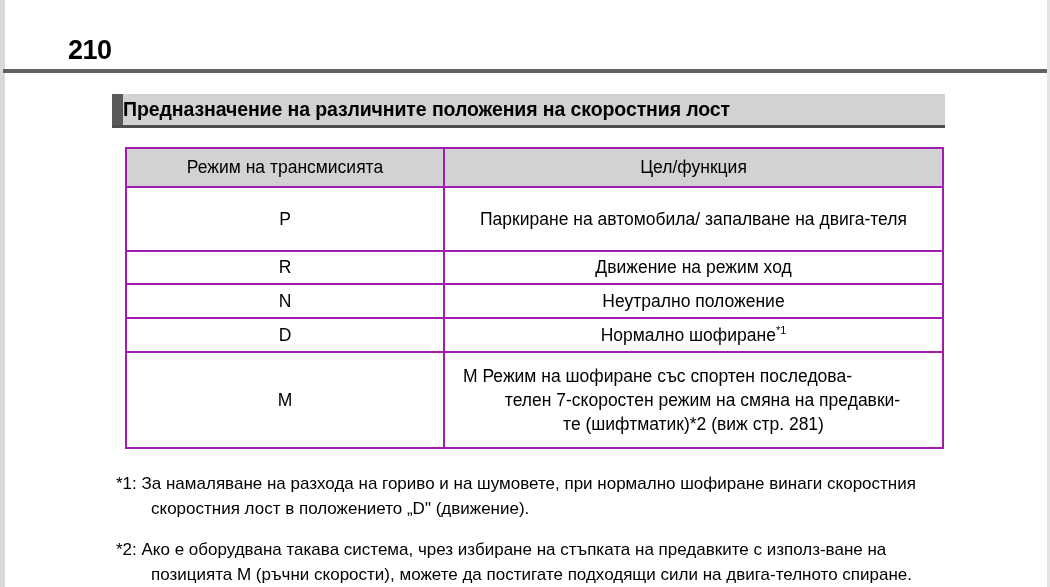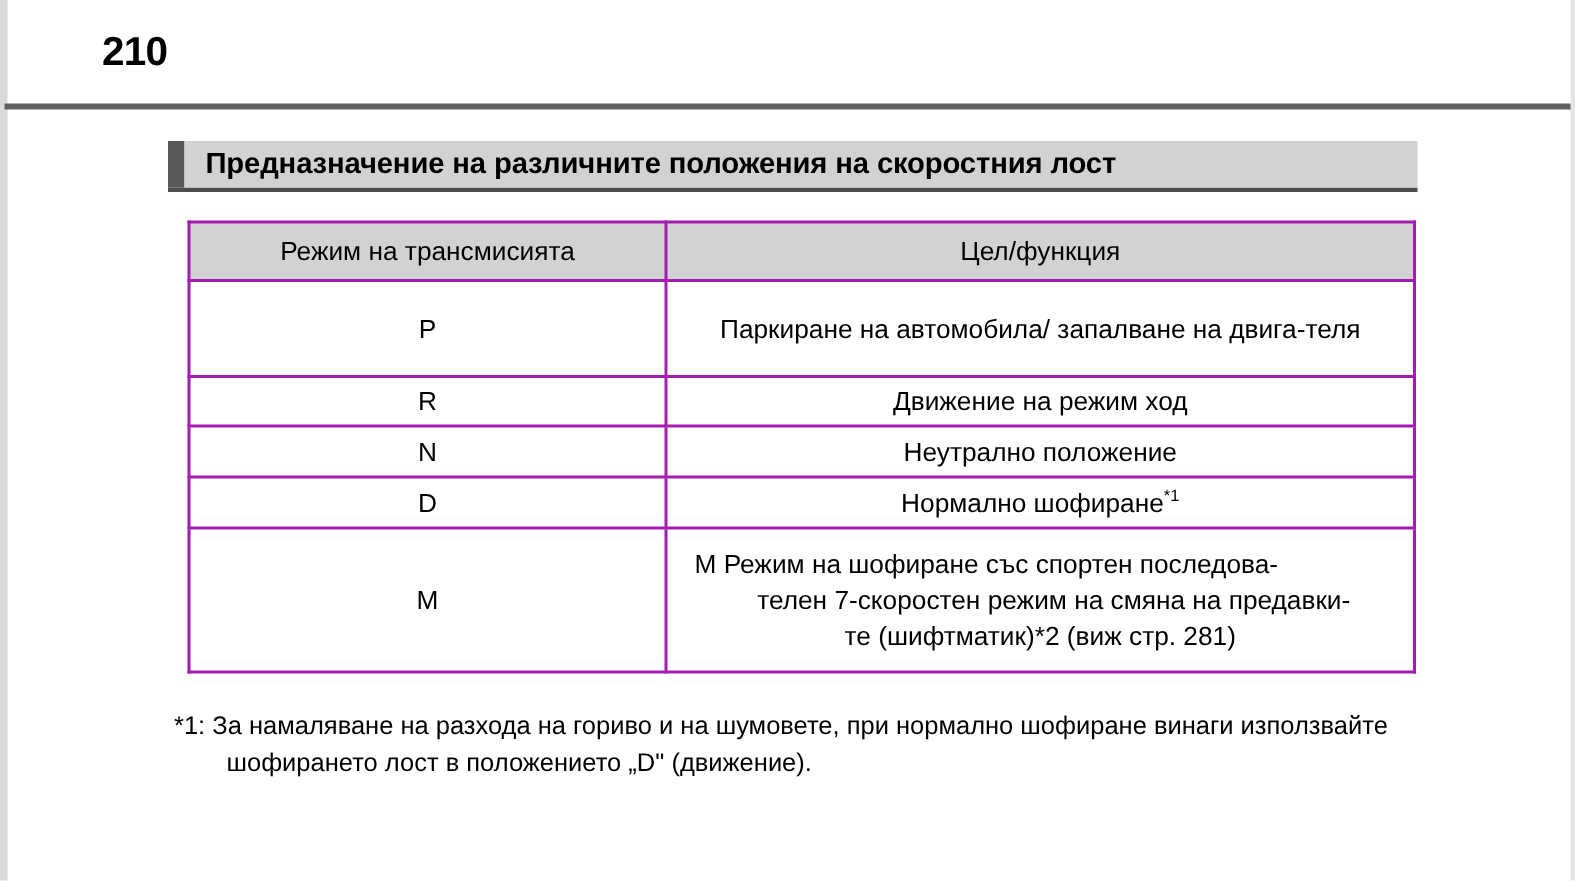--- a/index.html
+++ b/index.html
@@ -26,21 +26,21 @@
   .page-edge-right {
     position: absolute;
     right: 0; top: 0;
     width: 3px; height: 587px;
     background: #e4e4e4;
   }
 
   
   .page-header {
     position: absolute;
-    left: 0; top: 0;
+    left: 0; top: 16px;
     width: 1050px;
     height: 69px;
     display: flex;
     align-items: center;
   }
   .page-number {
     margin-left: 68px;
     font-size: 27px;
     font-weight: bold;
     letter-spacing: -0.5px;
@@ -80,21 +80,21 @@
   .section-body {
     flex: 1 1 auto;
     height: 31px;
     background: #d2d2d4;
     display: flex;
     align-items: center;
   }
   .section-title-text {
     font-size: 19.5px;
     font-weight: bold;
-    padding-left: 14px;
+    padding-left: 0;
     line-height: 1;
     letter-spacing: -0.1px;
   }
 
   
   .gear-table {
     position: absolute;
     left: 125px;
     top: 147px;
     width: 817px;
@@ -213,14 +213,15 @@
       <td class="row-purpose">
         <span class="m-text m-line1">М  Режим на шофиране със спортен последова-</span>
         <span class="m-text m-line2">телен 7-скоростен режим на смяна на предавки-</span>
         <span class="m-text m-line3">те (шифтматик)*2 (виж стр. 281)</span>
       </td>
     </tr>
   </tbody>
 </table>
 
 <div class="footnotes">
-  <p class="footnote"><span class="fn-marker">*1:</span> <span>За намаляване на разхода на гориво и на шумовете, при нормално шофиране винаги използвайте шофирането лост в положението „D" (движение).</span></p>
+  <p class="footnote"><span class="fn-marker">*1:</span> <span>За намаляване на разхода на гориво и на шумовете, при нормално шофиране винаги скоростния скоростния лост в положението „D" (движение).</span></p>
+  <p class="footnote"><span class="fn-marker">*2:</span> <span>Ако е оборудвана такава система, чрез избиране на стъпката на предавките с използ-ване на позицията М (ръчни скорости), можете да постигате подходящи сили на двига-телното спиране.</span></p>
 </div>
 
 </body></html>

